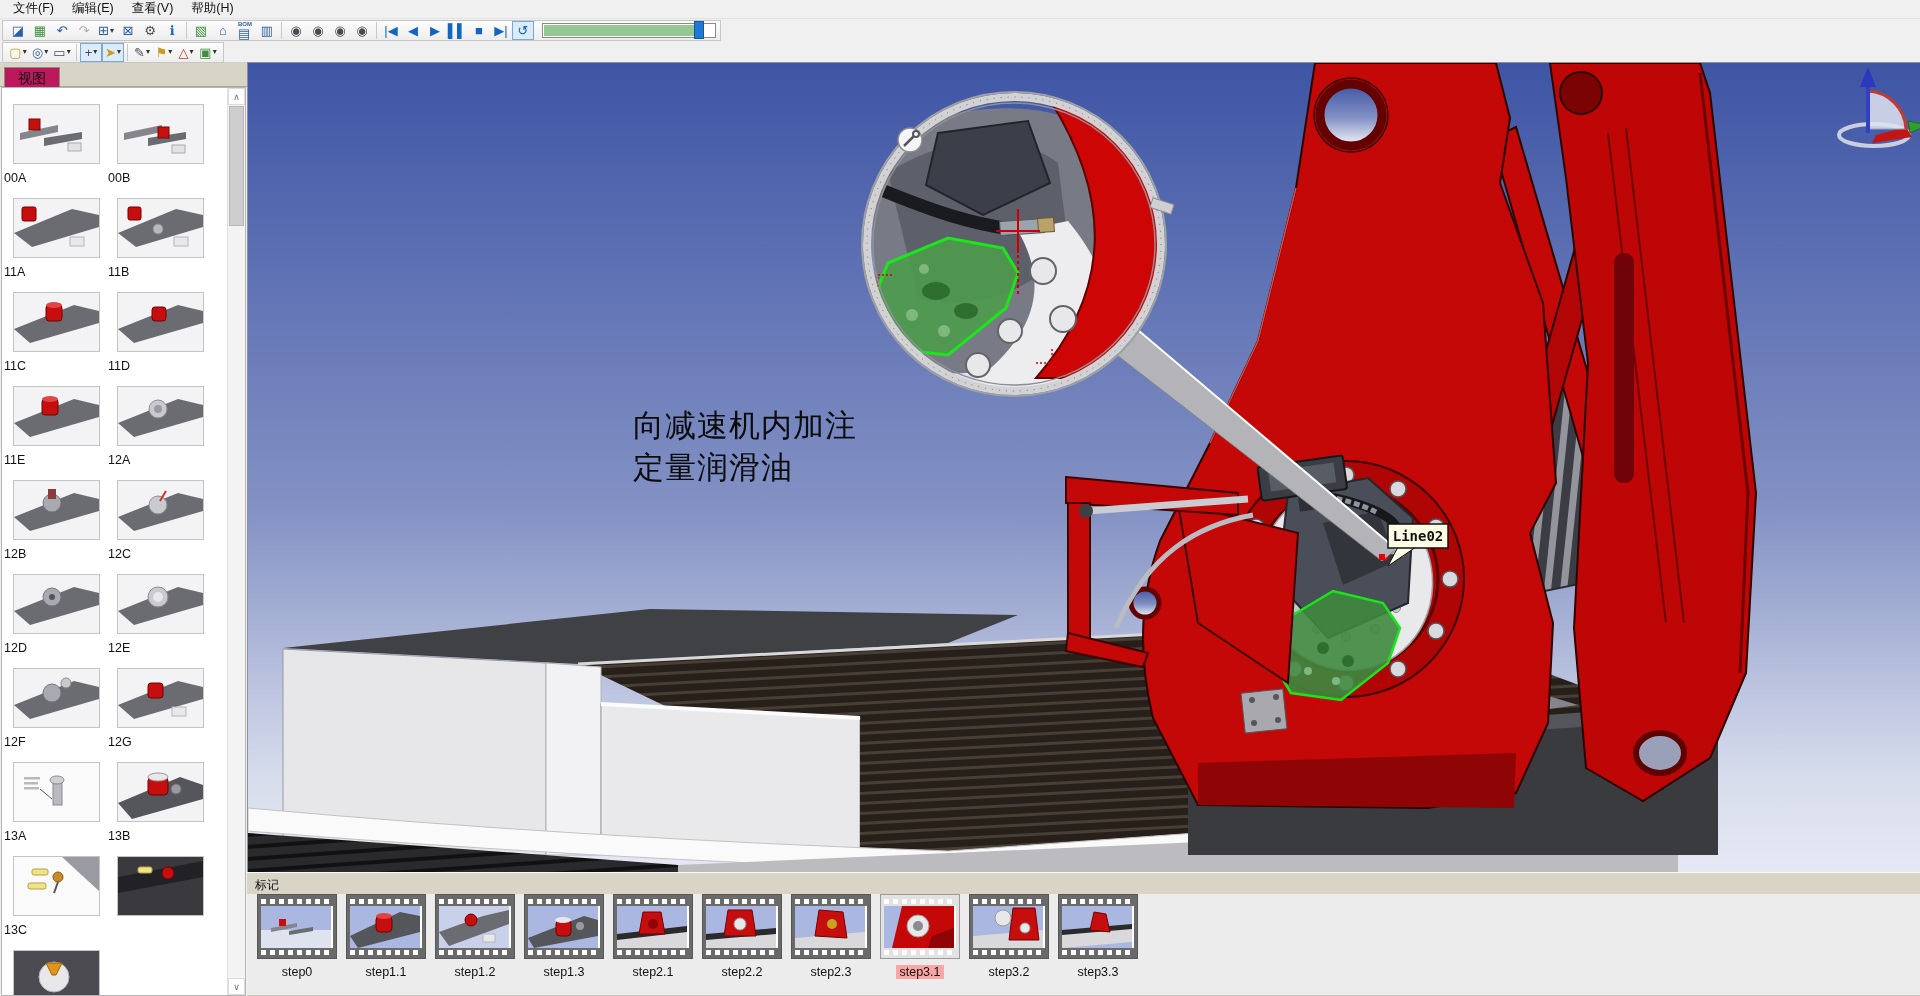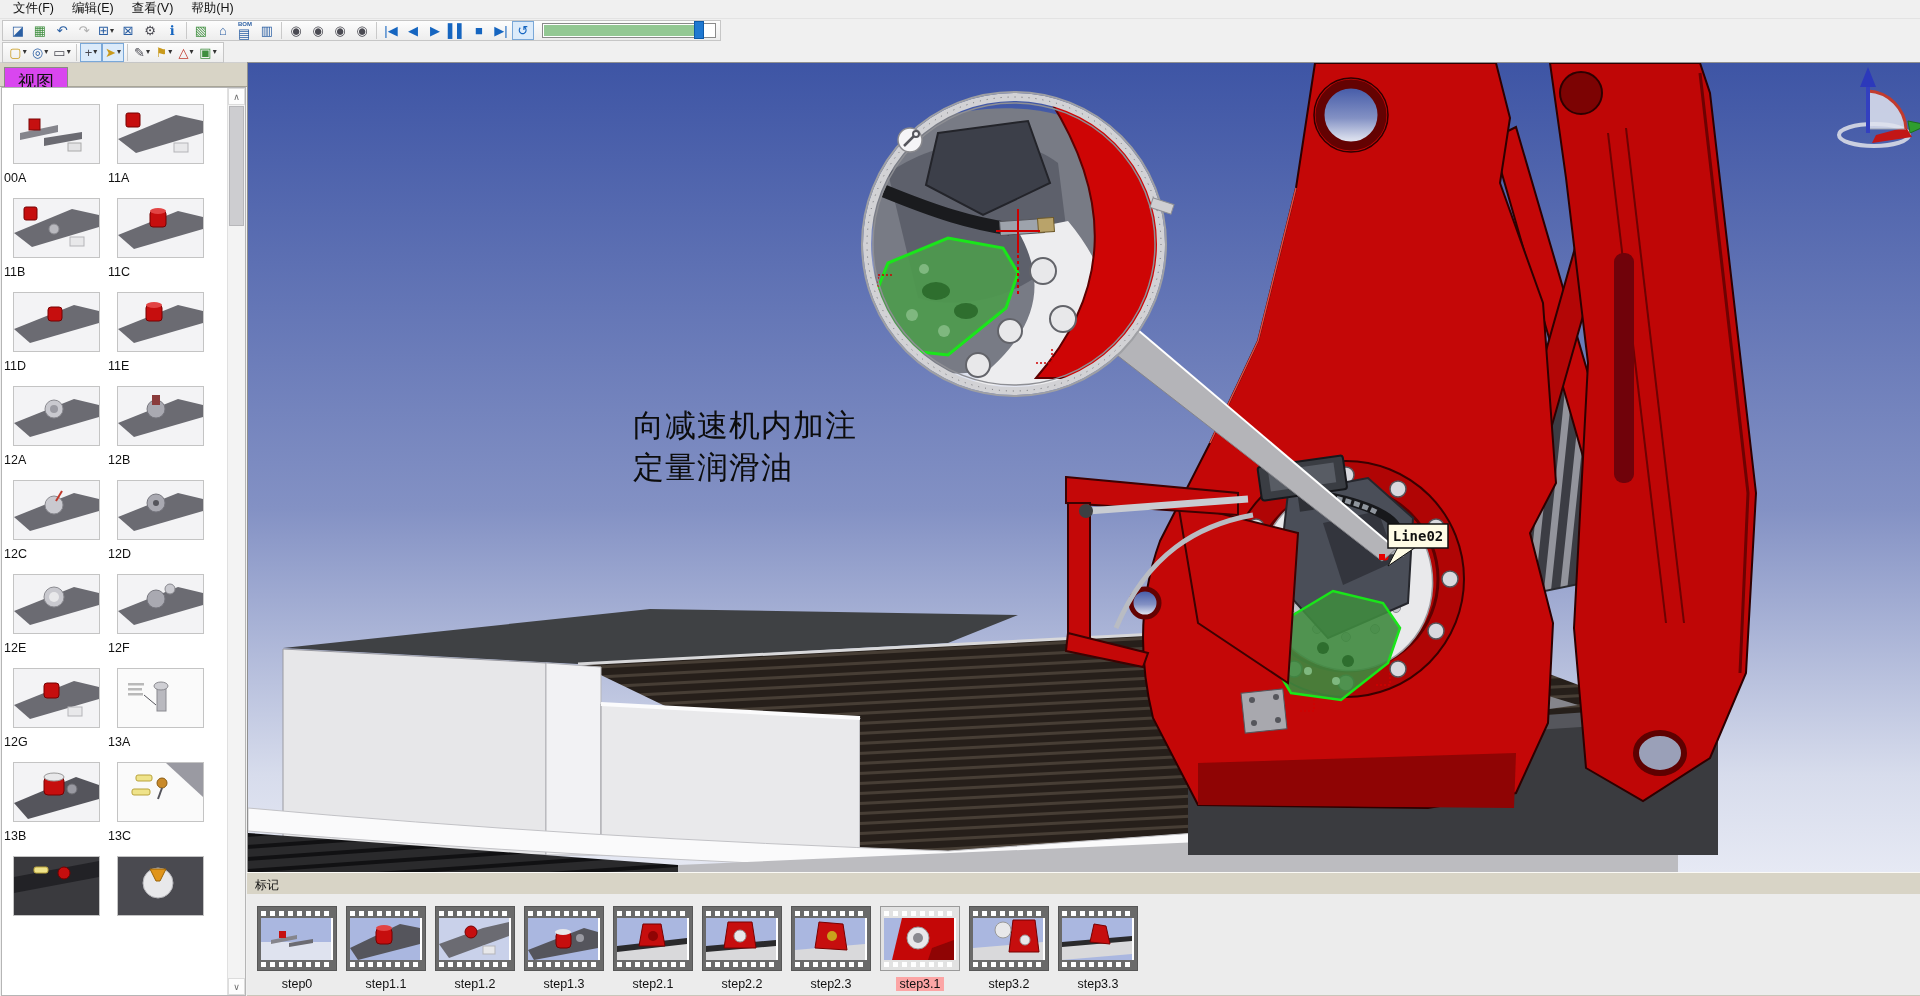--- a/index.html
+++ b/index.html
@@ -24,41 +24,41 @@
   .c-gold{color:#c99a1c;} .c-green{color:#3f8f3f;} .c-red{color:#c0392b;} .c-dark{color:#4a4a52;} .c-blue{color:#1565c0;}
   .caret{font-size:8px;color:#333;margin-left:1px;align-self:center;}
   .tsep{width:1px;height:17px;background:#c9c9c9;margin:0 3px;}
   .bomtag{font-size:6px;font-weight:bold;color:#2b5fa3;display:block;line-height:5px;text-align:center;}
   .progress{width:172px;height:13px;border:1px solid #8a8a8a;background:#fff;margin-left:8px;position:relative;}
   .progress .fill{position:absolute;left:1px;top:1px;bottom:1px;width:88%;background:#93c893;}
   .progress .pthumb{position:absolute;left:151px;top:-3px;width:10px;height:18px;background:#1f78d1;border:1px solid #0f5aa8;box-sizing:border-box;}
   
   .sidebar{position:absolute;left:0;top:63px;width:247px;bottom:0;background:#f0f0f0;}
   .tabbar{height:24px;background:#d8d4c6;border-bottom:1px solid #a8a598;padding:4px 0 0 4px;box-sizing:border-box;}
-  .tab{display:inline-block;background:#d946ef;border:1px solid #8a8a84;border-bottom:none;padding:2px 13px 4px;font-size:18px;}
+  .tab{display:inline-block;background:#be185d;border:1px solid #8a8a84;border-bottom:none;padding:2px 13px 4px;font-size:14px;}
   .views{position:absolute;top:24px;left:1px;right:1px;bottom:0;background:#fff;border:1px solid #b5b5b5;overflow:hidden;}
   .vgrid{position:absolute;left:2px;top:16px;width:210px;display:flex;flex-wrap:wrap;}
   .vcell{width:104px;height:94px;text-align:left;}
   .vthumb{width:85px;height:58px;margin:0 auto;border:1px solid #c4c4c4;background:linear-gradient(#fdfdfd,#e7e7ea);}
   .vthumb svg{display:block;}
   .vlabel{font-size:12.5px;margin-top:7px;color:#111;}
   .vscroll{position:absolute;right:0;top:0;bottom:0;width:17px;background:#f3f3f3;border-left:1px solid #e0e0e0;}
   .varrow{position:absolute;left:0;width:17px;height:17px;background:#fdfdfd;border:1px solid #dcdcdc;box-sizing:border-box;
           font-size:9px;color:#6a6a6a;display:flex;align-items:center;justify-content:center;}
   .varrow.up{top:0;} .varrow.down{bottom:0;}
   .vthumbbar{position:absolute;left:1px;right:1px;top:18px;height:118px;background:#cdcdd0;border:1px solid #b7b7ba;}
   
   .viewport{position:absolute;left:247px;top:62px;width:1788px;height:810px;border-left:1px solid #909090;border-top:1px solid #909090;box-sizing:border-box;}
   .viewport svg{display:block;}
   
   .marks{position:absolute;left:247px;top:872px;width:1673px;height:124px;background:#ececec;}
   .marks-header{height:35px;background:#d8d4c6;border-top:1px solid #fbfaf6;border-bottom:1px solid #b0ad9f;
                 font-size:12px;padding:4px 0 0 8px;box-sizing:border-box;}
-  .marks-body{position:absolute;top:22px;left:0;right:0;bottom:0;background:#ececec;display:flex;align-items:center;
-              padding:8px 0 0 10px;gap:9px;border-bottom:1px solid #c9c6ba;box-sizing:border-box;}
+  .marks-body{position:absolute;top:22px;left:0;right:0;bottom:0;background:#ececec;display:flex;align-items:flex-start;
+              padding:0 0 0 10px;gap:9px;border-bottom:1px solid #c9c6ba;box-sizing:border-box;}
   .scell{width:80px;text-align:center;flex:0 0 auto;}
   .film{background:#6a6a6a;border:1px solid #575757;padding:4px 3px 3px;}
   .scell.selected .film{background:#e2e2e2;border-color:#9a9a9a;}
   .holes{height:5px;background:repeating-linear-gradient(90deg,#fff 0 5px,rgba(0,0,0,0) 5px 9px);}
   .shot{height:42px;margin:2px 0;background:#fff;overflow:hidden;}
   .shot svg{display:block;}
   .slabel{font-size:12.5px;margin-top:6px;display:inline-block;padding:0 3px;}
   .scell.selected .slabel{background:#fca5a5;}
 </style>
 </head>
@@ -211,20 +211,32 @@
           <div class="vthumb">
               <svg width="85" height="58" viewBox="0 0 85 58">
                 <rect width="85" height="58" fill="#f3f3f5"></rect>
                 <polygon points="6,28 44,20 44,27 6,35" fill="#85858c"></polygon>
                 <polygon points="30,33 68,27 68,34 30,41" fill="#6b6b72"></polygon>
                 <rect x="15" y="14" width="11" height="11" fill="#c61010" stroke="#7a0606"></rect>
                 <rect x="54" y="38" width="13" height="8" fill="#e3e3e5" stroke="#aaa"></rect>
               </svg>
             </div>
           <div class="vlabel">00A</div>
+        </div>
+        <div class="vcell">
+          <div class="vthumb">
+              <svg width="85" height="58" viewBox="0 0 85 58">
+                <rect width="85" height="58" fill="#f3f3f5"></rect>
+                <polygon points="6,28 44,20 44,27 6,35" fill="#85858c"></polygon>
+                <polygon points="30,33 68,27 68,34 30,41" fill="#6b6b72"></polygon>
+                <rect x="40" y="22" width="11" height="11" fill="#c61010" stroke="#7a0606"></rect>
+                <rect x="54" y="40" width="13" height="8" fill="#e3e3e5" stroke="#aaa"></rect>
+              </svg>
+            </div>
+          <div class="vlabel">00B</div>
         </div>
         <div class="vcell">
           <div class="vthumb">
               <svg width="85" height="58" viewBox="0 0 85 58">
                 <rect width="85" height="58" fill="#f3f3f5"></rect>
                 <polygon points="0,34 58,10 85,16 85,28 18,48" fill="#6b6b72"></polygon>
                 <rect x="8" y="8" width="14" height="14" rx="2" fill="#c60e0e" stroke="#700"></rect>
                 <rect x="56" y="38" width="14" height="9" fill="#e8e8ea" stroke="#b5b5b9"></rect>
               </svg>
             </div>

